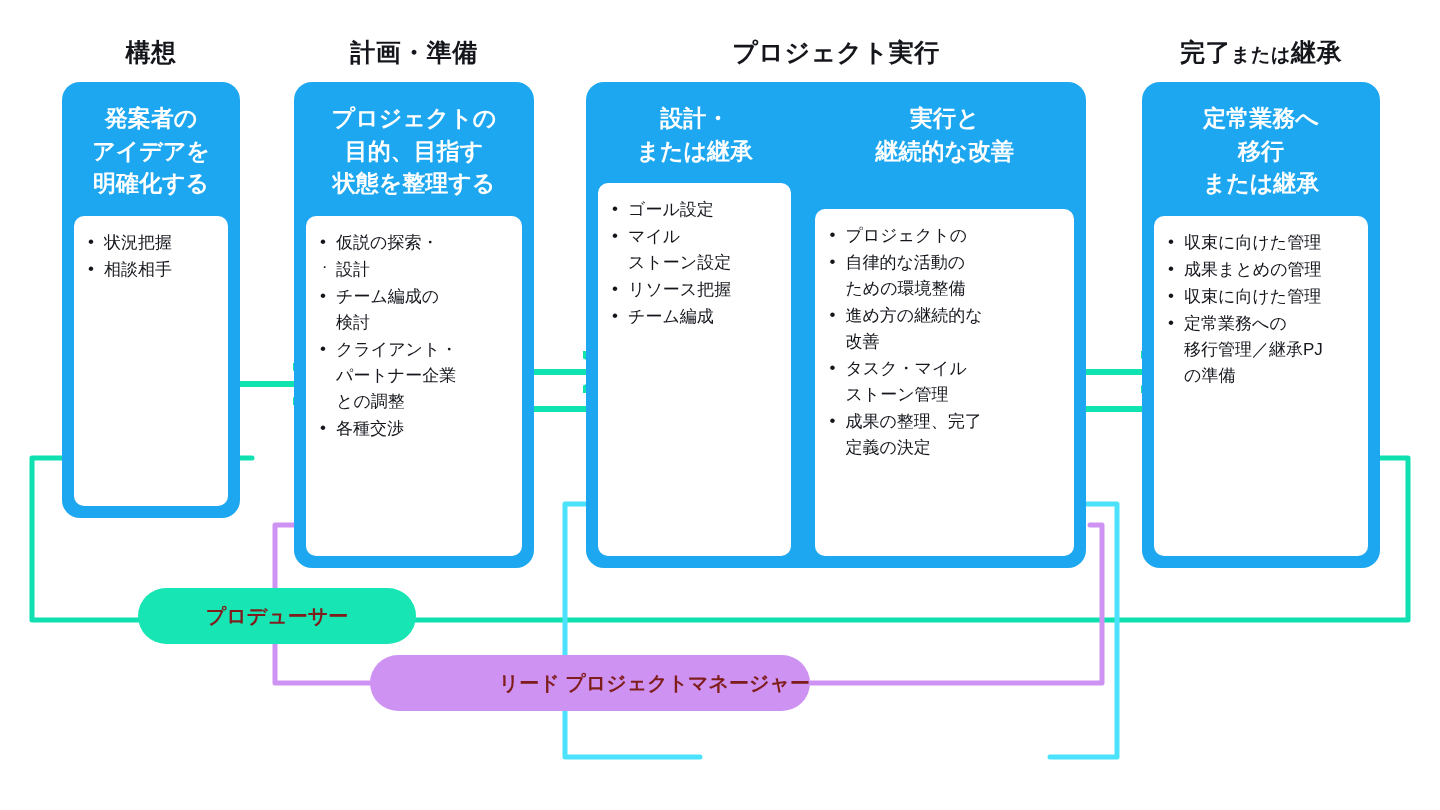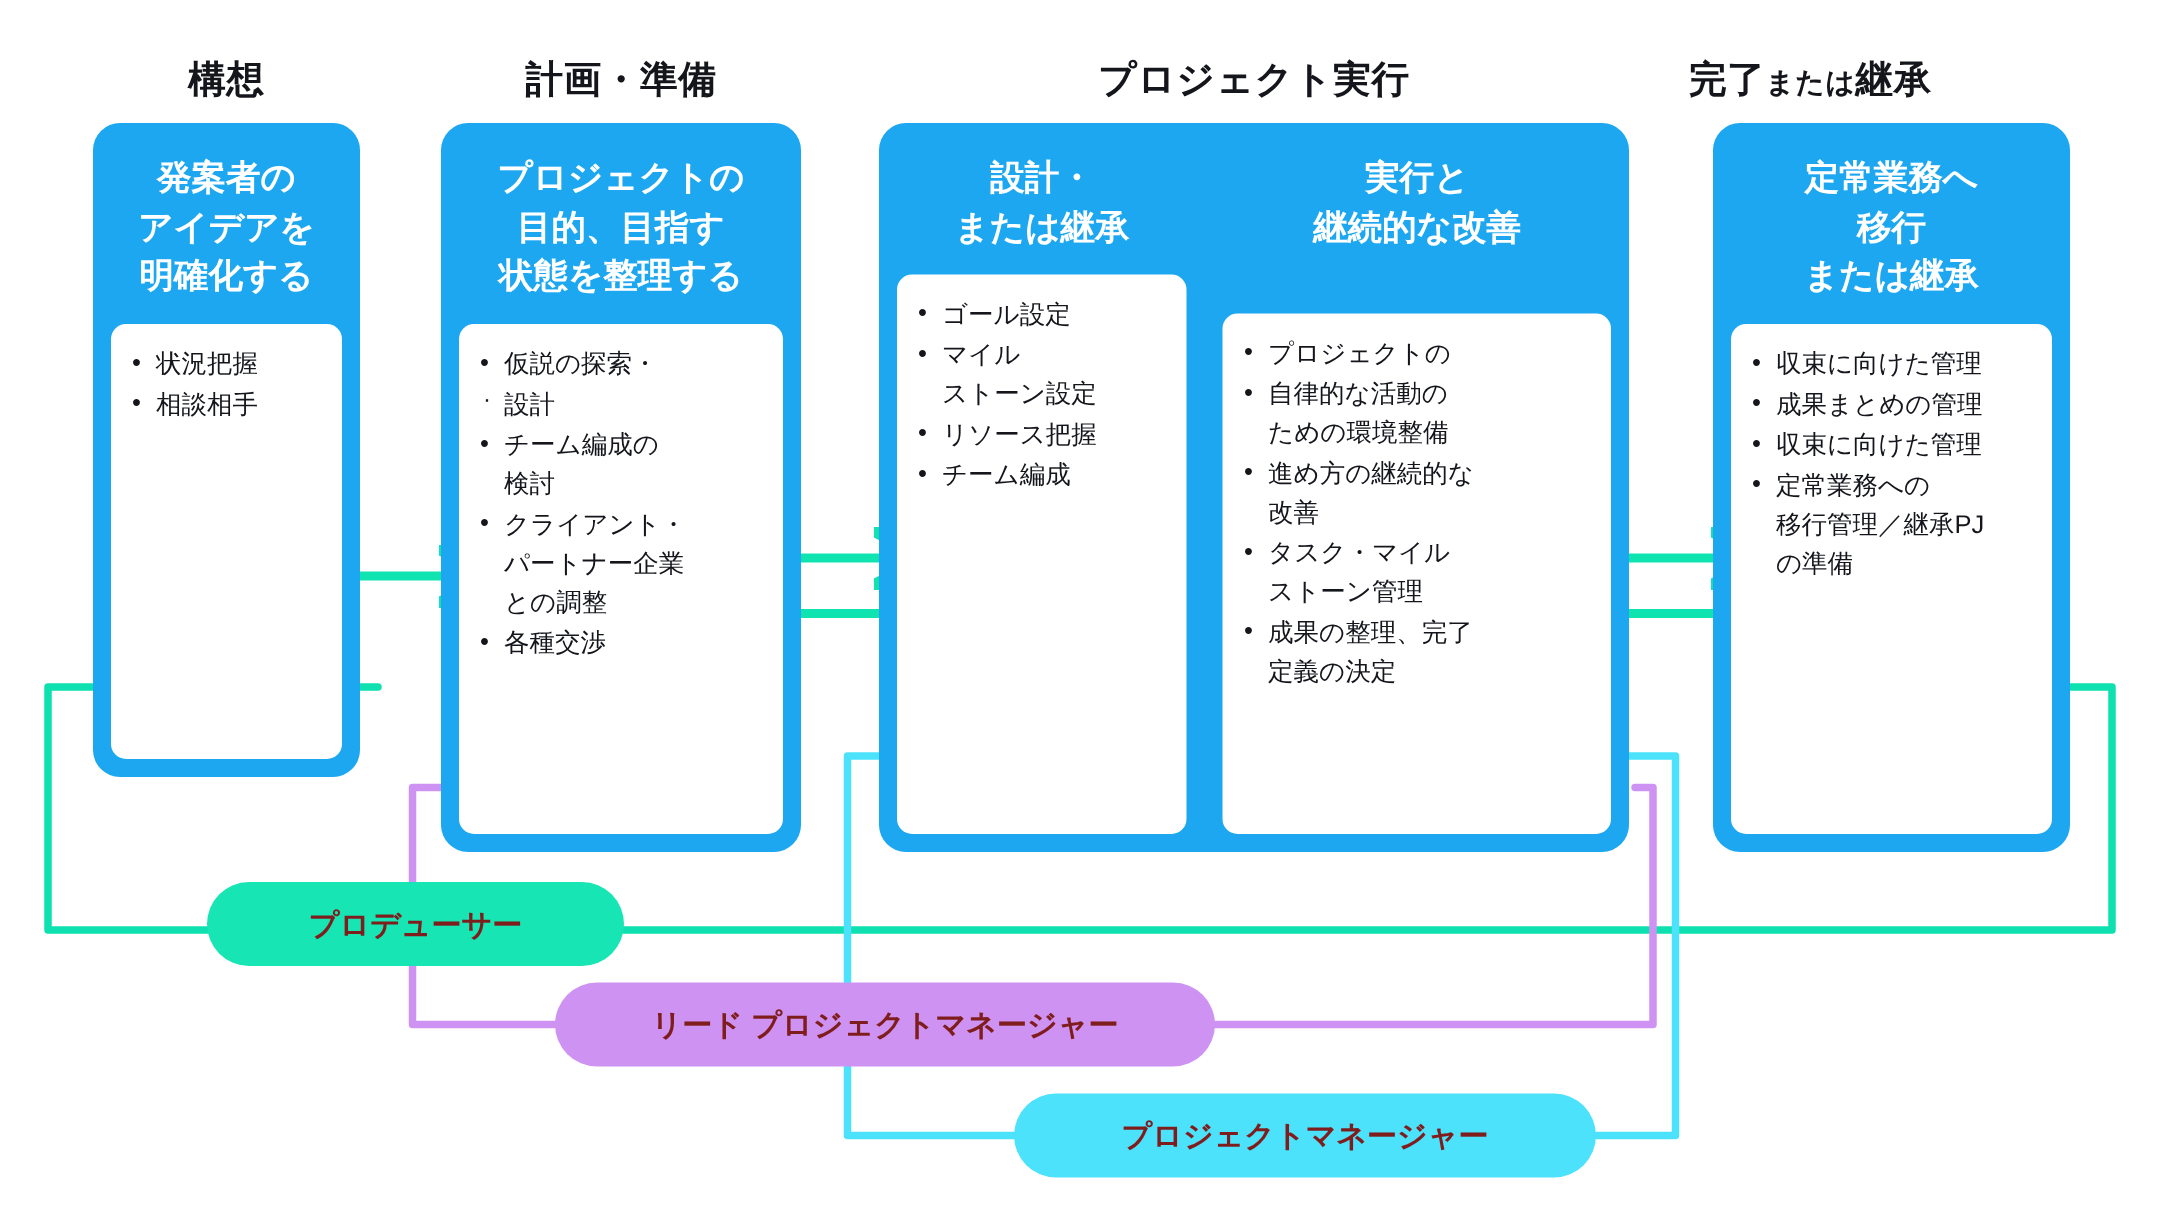--- a/index.html
+++ b/index.html
@@ -166,21 +166,21 @@
   </div>
 
   <div class="phase-header" style="left:294px; top:36px; width:240px;">
     <span>計画・準備</span>
   </div>
 
   <div class="phase-header" style="left:586px; top:36px; width:500px;">
     <span>プロジェクト実行</span>
   </div>
 
-  <div class="phase-header" style="left:1088px; top:36px; width:238px;font-family:Liberation Mono, monospace;">
+  <div class="phase-header" style="left:1142px; top:36px; width:238px;font-family:Liberation Mono, monospace;">
     <span>完了</span><span class="small">または</span><span>継承</span>
   </div>
 
   <div class="phase-card" style="left:62px; top:82px; width:178px; height:436px;">
     <div class="sub">
       <div class="card-title">発案者の
 アイデアを
 明確化する</div>
       <div class="bullet-box">
         <ul class="bullet-list">
@@ -261,21 +261,18 @@
 の準備</li>
         </ul>
       </div>
     </div>
   </div>
 
   <div class="role-pill" style="left:138px; top:588px; width:278px; height:56px; background:#17E5B4;">
     <span>プロデューサー</span>
   </div>
 
-  <div class="role-pill" style="left:370px; top:655px; width:440px; height:56px; background:#CE93F2;">
+  <div class="role-pill" style="left:370px; top:655px; width:440px; height:56px; background:#CE93F2;justify-content:flex-end;">
     <span>リード プロジェクトマネージャー</span>
   </div>
 
-  <div class="role-pill" style="left:676px; top:729px; width:388px; height:56px; background:#4DE2FB;">
-    <span>プロジェクトマネージャー</span>
-  </div>
 
 </div>
 
 </body></html>

